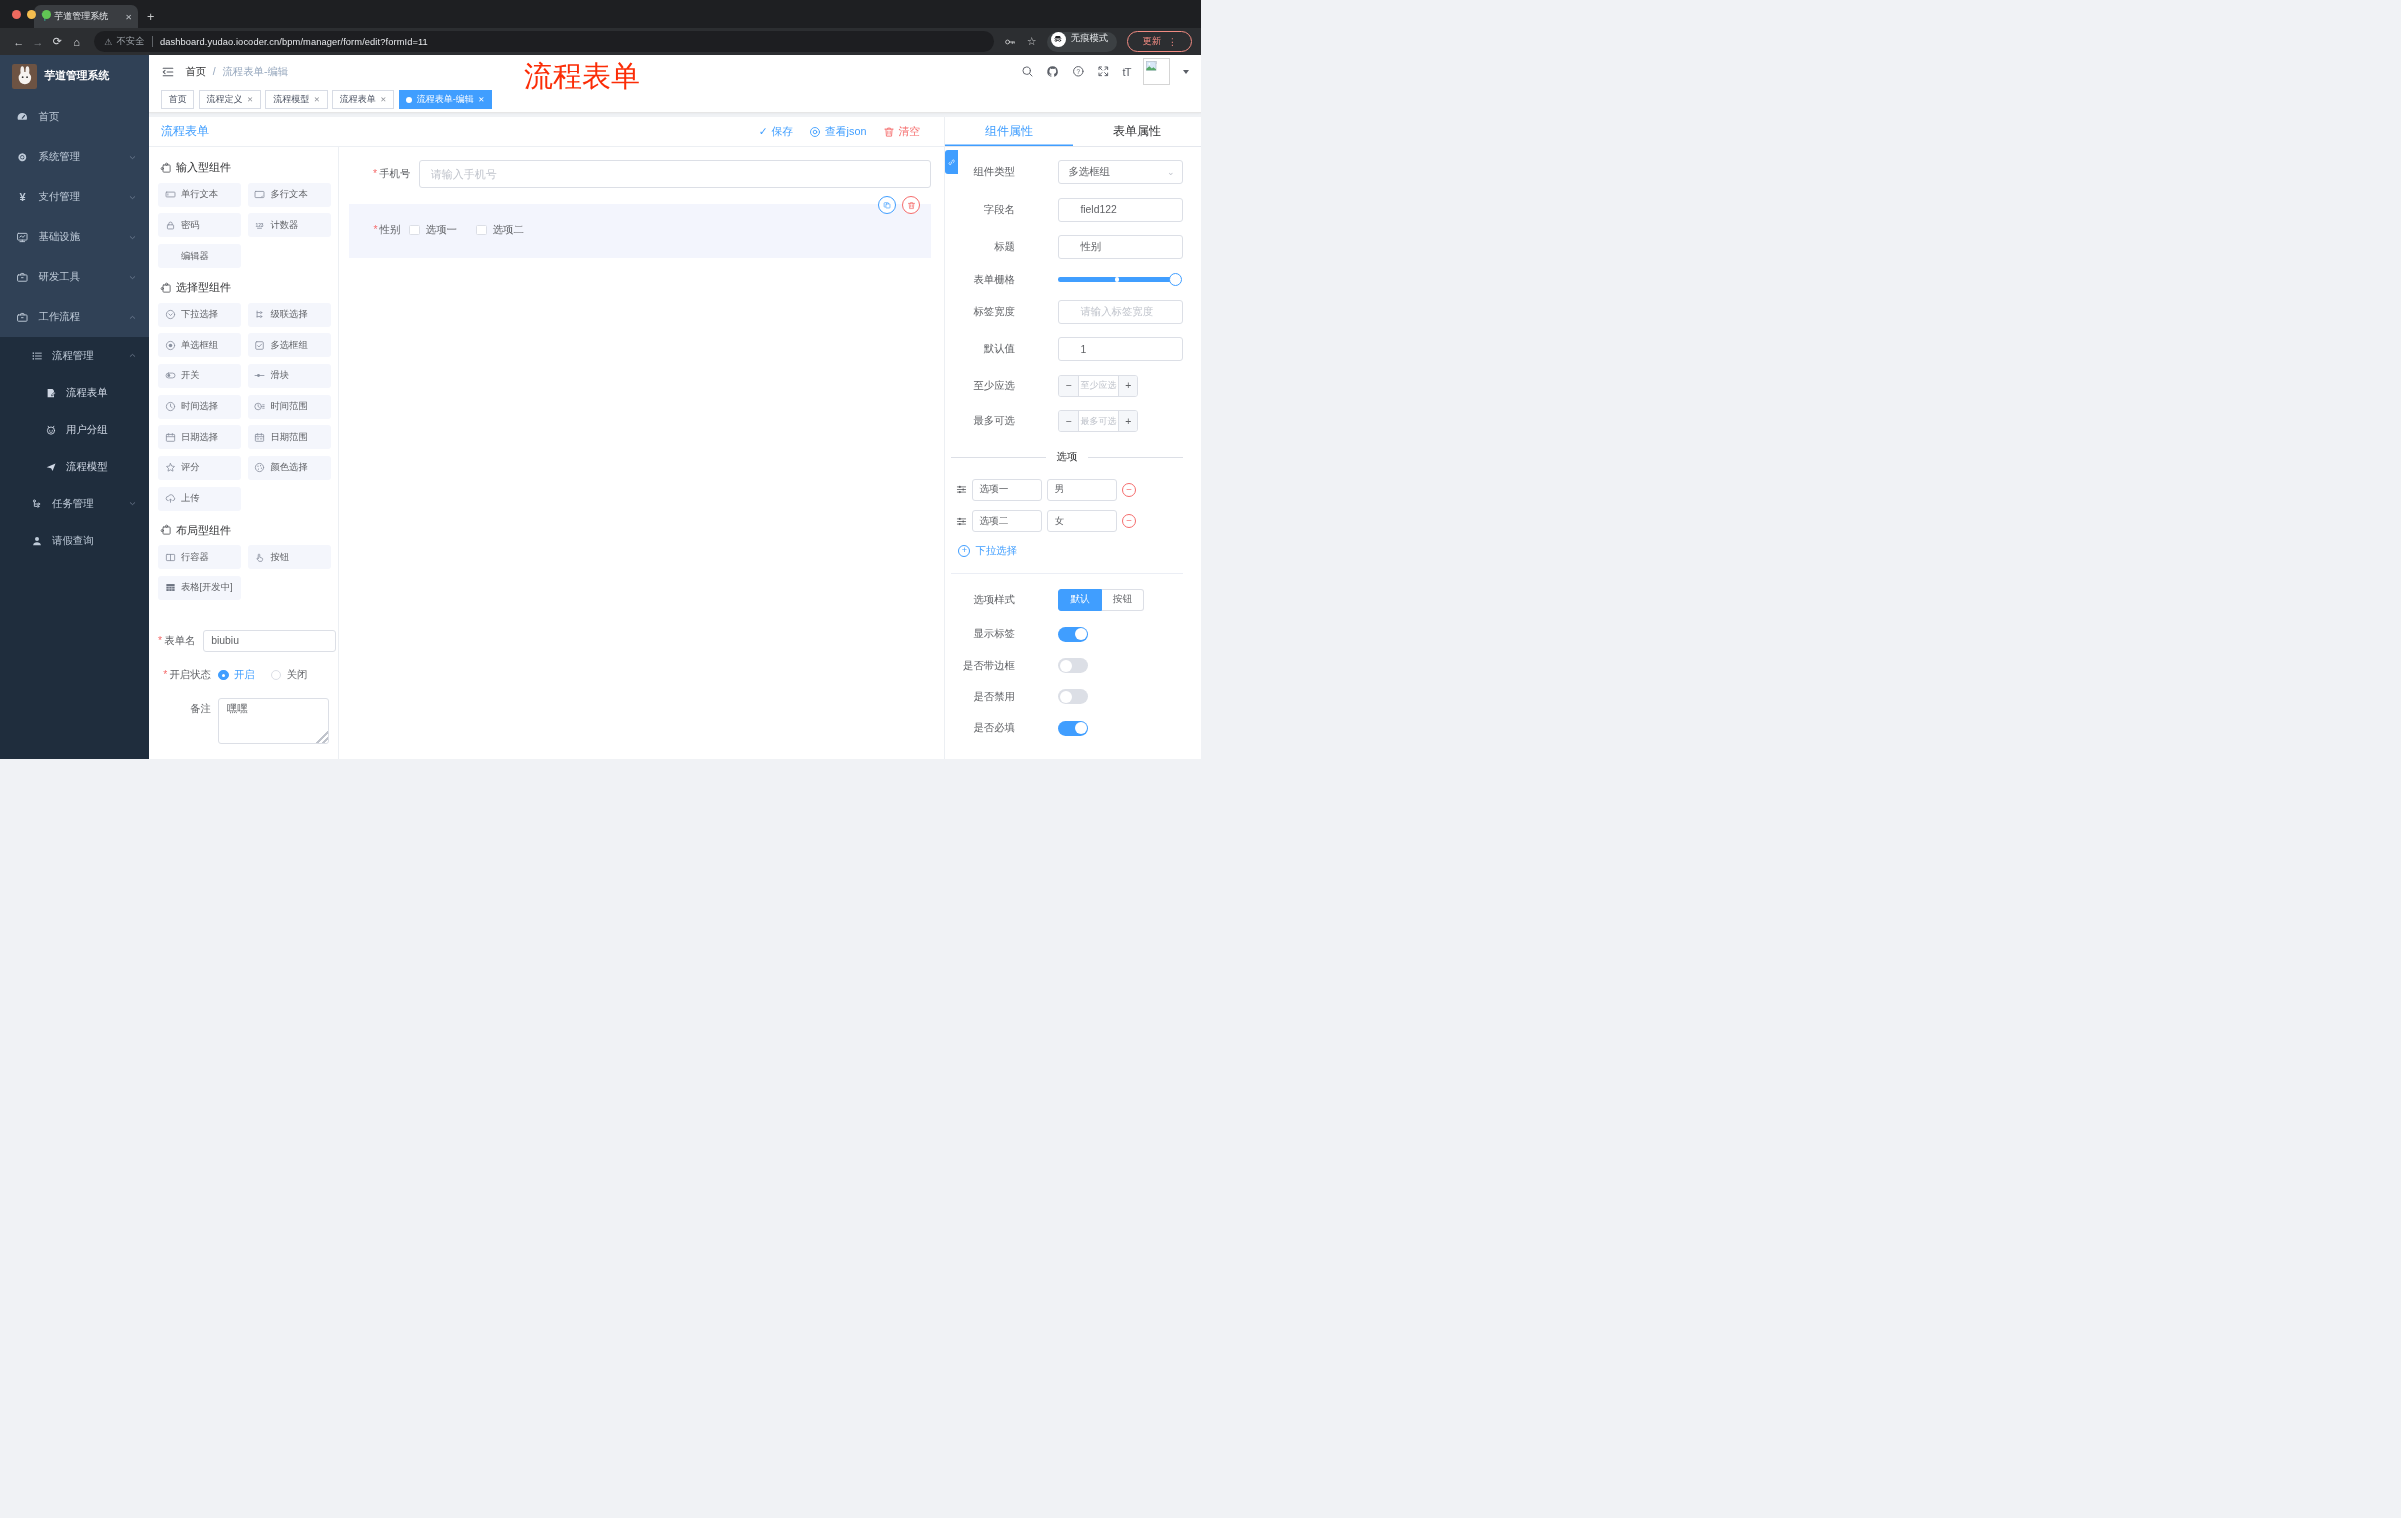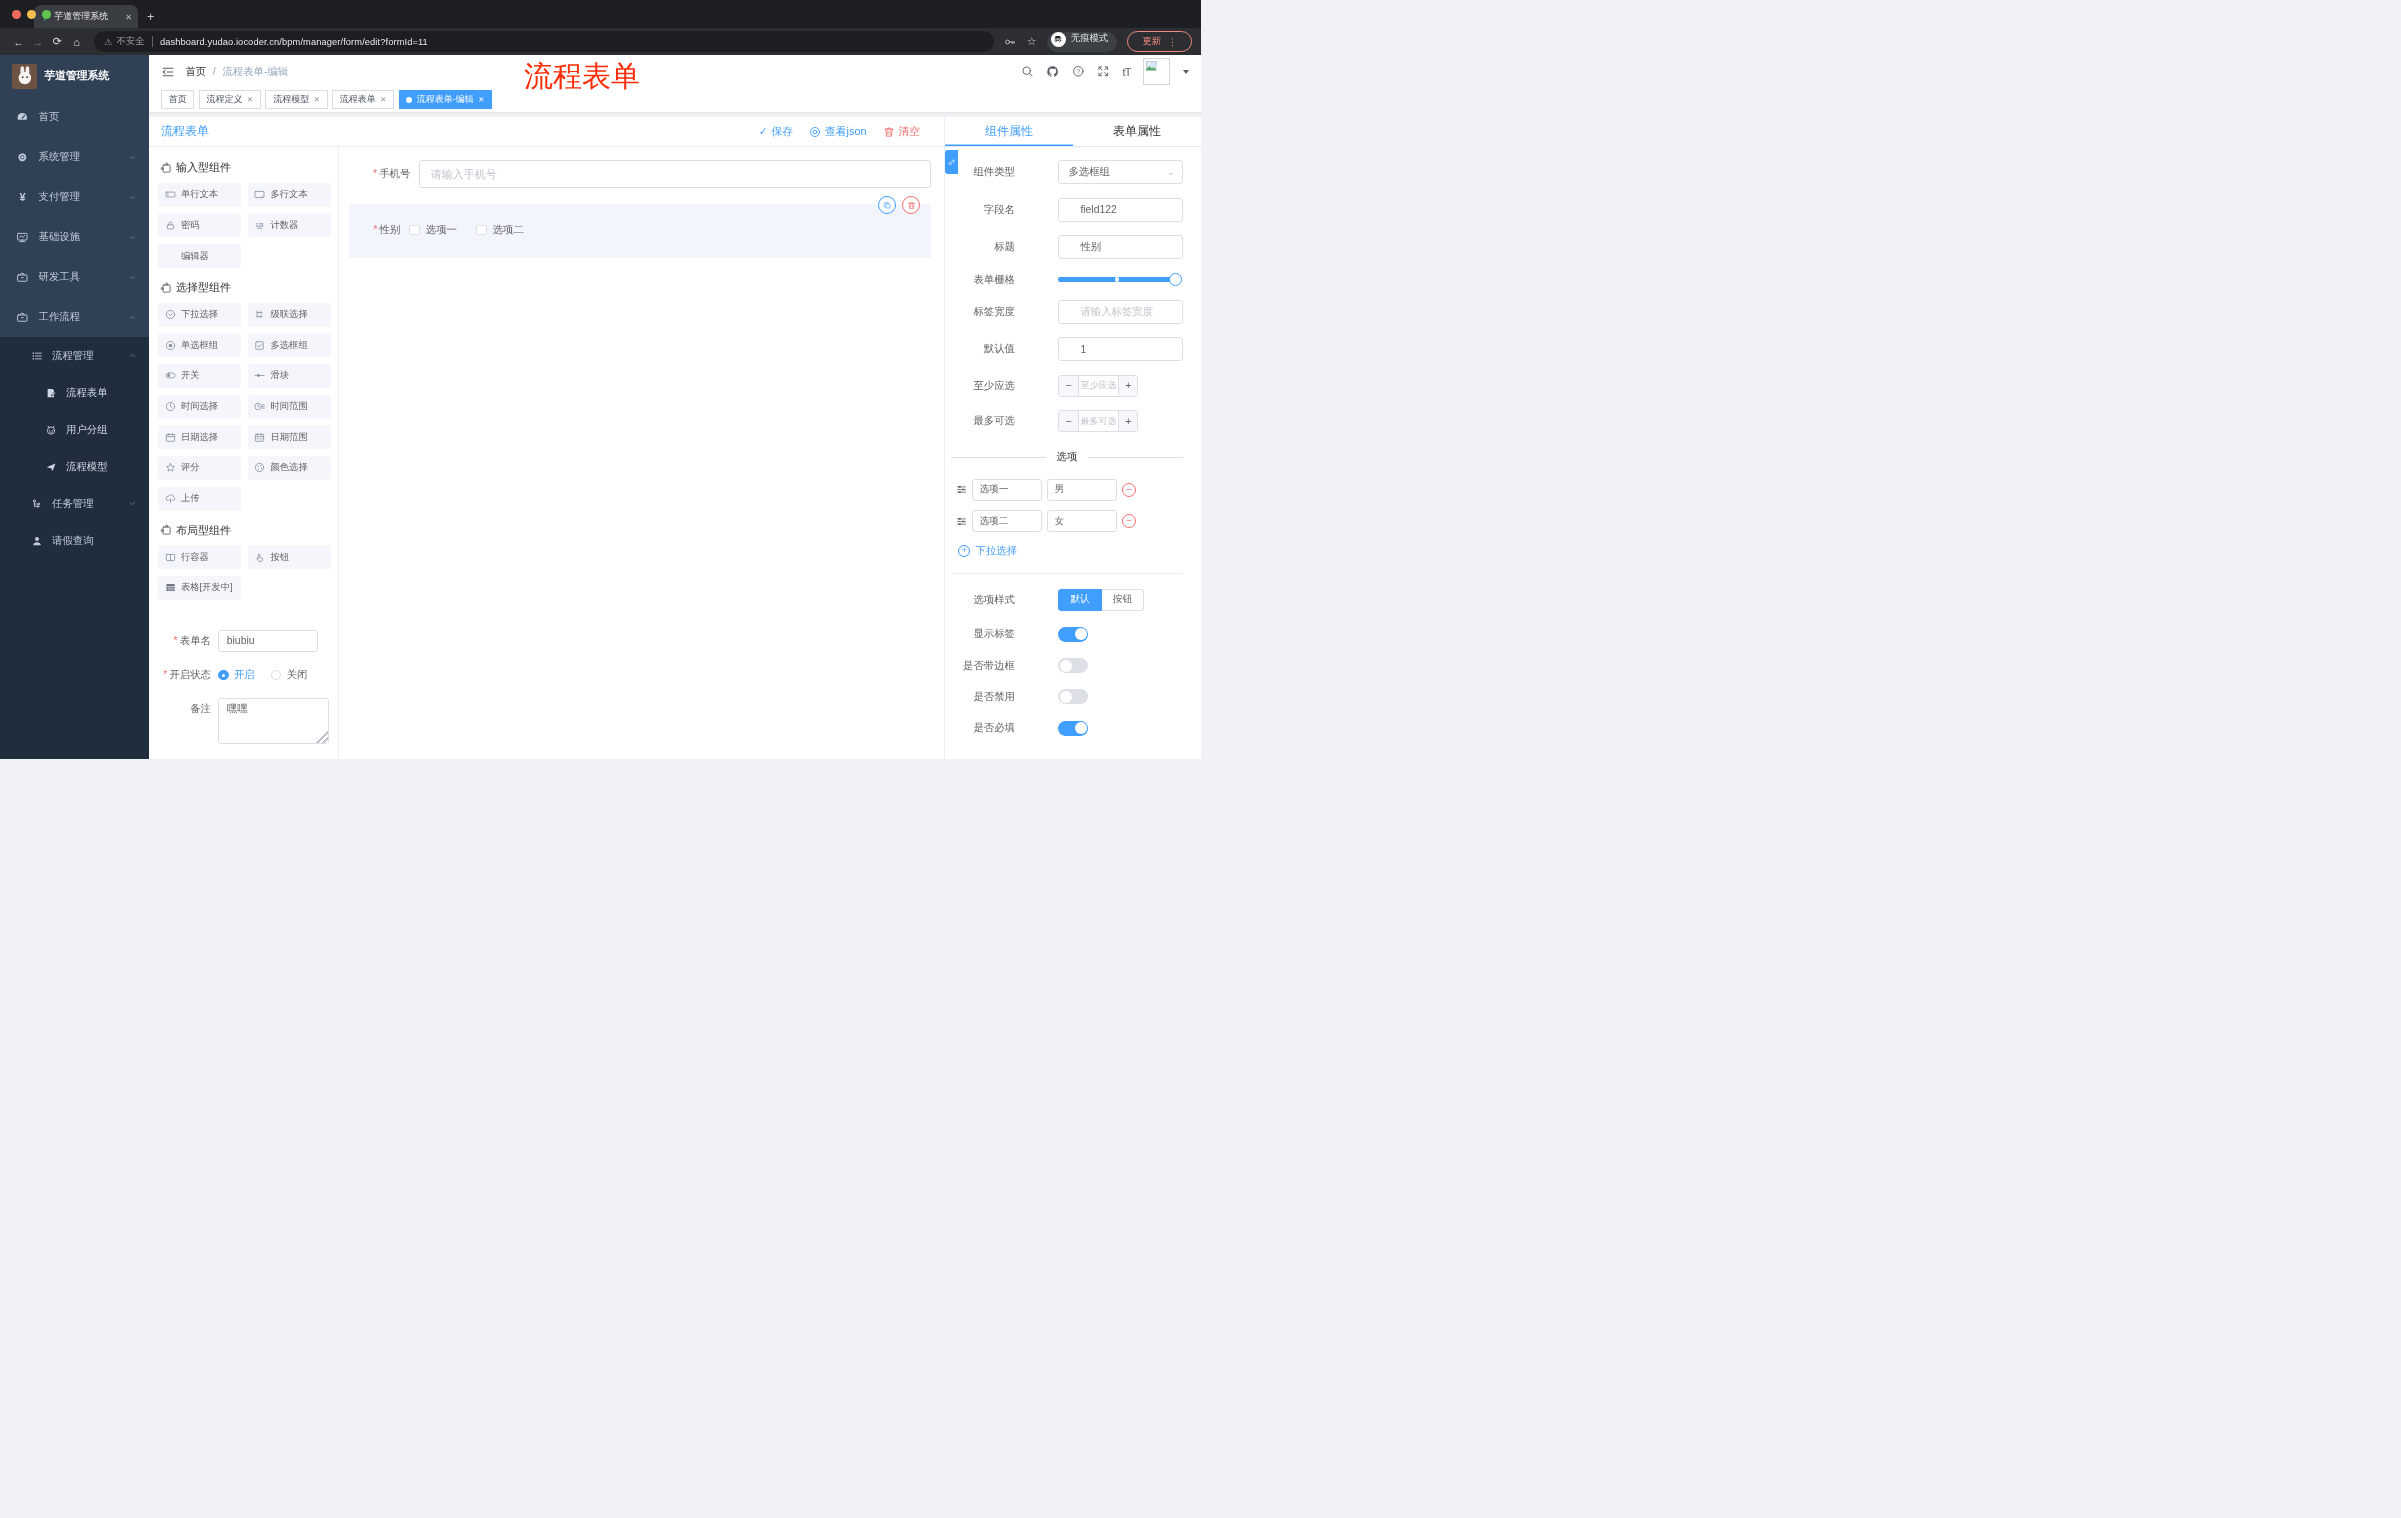--- a/index.html
+++ b/index.html
@@ -86,21 +86,21 @@
   .psec-t .pz{ color:#606266; }
   .chips { display:grid; grid-template-columns:1fr 1fr; gap:6.7px 6.7px; margin-bottom:12px; }
   .chip { height:24px; background:#f4f6fc; border-radius:3px; display:flex; align-items:center;
     padding-left:6.7px; gap:5.2px; font-size:9.3px; color:#606266; }
   .chip .cic { color:#8a919f; width:11px; flex-shrink:0; }
 
   .meta { margin-top:30px; }
   .mrow { display:flex; margin-bottom:12px; }
   .mlabel { width:53px; text-align:right; font-size:10.4px; color:#606266; margin-right:7.4px; line-height:22px; white-space:nowrap; }
   .req::before { content:"*"; color:#f56c6c; margin-right:2.2px; }
-  .minput { width:100px; height:22px; border:0.7px solid #dcdfe6; border-radius:3px; padding:0 7.4px;
+  .minput { width:133px; height:22px; border:0.7px solid #dcdfe6; border-radius:3px; padding:0 7.4px;
     font-size:10.4px; color:#606266; font-family:inherit; outline:none; background:#fff; }
   .radio-line { display:flex; align-items:center; gap:16.3px; height:22px; }
   .rad { display:flex; align-items:center; gap:5.2px; font-size:10.4px; color:#606266; }
   .rad .ring { width:10.4px; height:10.4px; border:0.7px solid #dcdfe6; border-radius:50%; background:#fff; }
   .rad.on { color:#409eff; }
   .rad.on .ring { border-color:#409eff; background:#409eff; position:relative; }
   .rad.on .ring::after { content:""; position:absolute; left:3px; top:3px; width:3px; height:3px; border-radius:50%; background:#fff; }
   .mtextarea { width:111px; height:46px; border:0.7px solid #dcdfe6; border-radius:3px; padding:3.7px 7.4px;
     font-size:10.4px; color:#606266; font-family:inherit; resize:none; outline:none;
     background:linear-gradient(135deg,transparent 0 92%,#c0c4cc 92% 94%,transparent 94% 96%,#c0c4cc 96% 98%,transparent 98%); }

